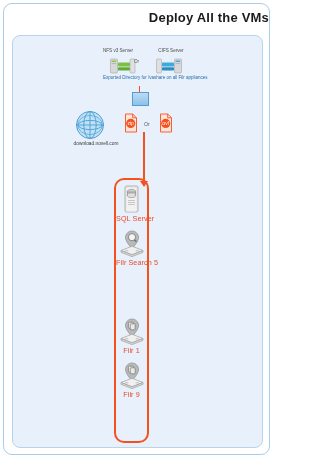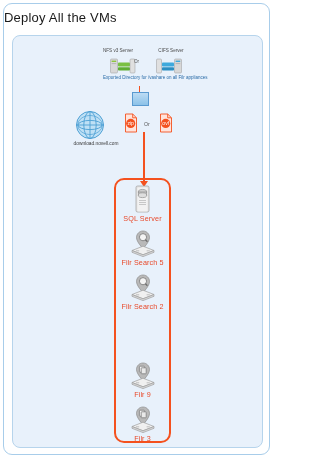--- a/index.html
+++ b/index.html
@@ -25,23 +25,23 @@
     border: 1px solid #a8cdea;
     border-radius: 9px;
     background: #ffffff;
   }
 
   #page-title {
     position: absolute;
     left: 0;
     top: 6px;
     width: 100%;
-    text-align: left;
+    text-align: right;
     font-size: 13px;
-    font-weight: normal;
+    font-weight: bold;
     color: #1a1a1a;
     letter-spacing: 0.2px;
   }
 
   
   #diagram-panel {
     position: absolute;
     left: 8px;
     top: 31px;
     width: 251px;
@@ -144,21 +144,21 @@
     border-left: 3px solid transparent;
     border-right: 3px solid transparent;
     border-top: 4.5px solid #f4511e;
   }
 
   
   #vm-stack {
     position: absolute;
     left: 101px;
     top: 142px;
-    width: 57px;
+    width: 35px;
     height: 265px;
     box-sizing: border-box;
     border: 2px solid #f4511e;
     border-radius: 10px;
     background: transparent;
   }
   .vm-node {
     position: absolute;
     left: 0;
     width: 100%;
@@ -280,61 +280,47 @@
             <line x1="17.4" y1="11.7" x2="19.4" y2="13.8" stroke="#6e6e6e" stroke-width="1.3"></line>
             <path d="M4 22.5 L15 18.2 L26 22.5 L15 26.8 Z" fill="#f0f0f0" stroke="#9e9e9e" stroke-width="0.7"></path>
             <path d="M4 22.5 L4 24.3 L15 28.6 L26 24.3 L26 22.5 L15 26.8 Z" fill="#d9d9d9" stroke="#9e9e9e" stroke-width="0.7"></path>
             <rect x="8" y="22.3" width="3.2" height="1" fill="#bdbdbd"></rect>
             <rect x="18.6" y="22.3" width="3.2" height="1" fill="#bdbdbd"></rect>
           </svg>
         </div>
         <div class="node-label">Filr Search 5</div>
       </div>
 
-      <div class="vm-node" style="top:92px">
+
+      <div class="vm-node" style="top:136px">
         <div class="vm-icon-wrap">
           <svg class="ico-center" width="30" height="30" viewBox="0 0 30 30">
             <path d="M15 3 c-3.6 0-6.5 2.9-6.5 6.5 c0 4.6 6.5 11 6.5 11 s6.5-6.4 6.5-11 C21.5 5.9 18.6 3 15 3 z" fill="#b9b9b9" stroke="#8d8d8d" stroke-width="0.7"></path>
-            <circle cx="15" cy="9.2" r="3.6" fill="#f4f4f4" stroke="#7d7d7d" stroke-width="0.9"></circle>
-            <line x1="17.4" y1="11.7" x2="19.4" y2="13.8" stroke="#6e6e6e" stroke-width="1.3"></line>
+            <rect x="11.4" y="6.2" width="5" height="6" rx="0.5" fill="#f4f4f4" stroke="#7d7d7d" stroke-width="0.8"></rect>
+            <rect x="13.2" y="7.8" width="5" height="6" rx="0.5" fill="#e9e9e9" stroke="#7d7d7d" stroke-width="0.8"></rect>
             <path d="M4 22.5 L15 18.2 L26 22.5 L15 26.8 Z" fill="#f0f0f0" stroke="#9e9e9e" stroke-width="0.7"></path>
             <path d="M4 22.5 L4 24.3 L15 28.6 L26 24.3 L26 22.5 L15 26.8 Z" fill="#d9d9d9" stroke="#9e9e9e" stroke-width="0.7"></path>
             <rect x="8" y="22.3" width="3.2" height="1" fill="#bdbdbd"></rect>
             <rect x="18.6" y="22.3" width="3.2" height="1" fill="#bdbdbd"></rect>
           </svg>
         </div>
-        <div class="node-label">Filr Search 2</div>
-      </div>
-
+        <div class="node-label">Filr 1</div>
+      </div>
 
       <div class="vm-node" style="top:180px">
         <div class="vm-icon-wrap">
           <svg class="ico-center" width="30" height="30" viewBox="0 0 30 30">
             <path d="M15 3 c-3.6 0-6.5 2.9-6.5 6.5 c0 4.6 6.5 11 6.5 11 s6.5-6.4 6.5-11 C21.5 5.9 18.6 3 15 3 z" fill="#b9b9b9" stroke="#8d8d8d" stroke-width="0.7"></path>
             <rect x="11.4" y="6.2" width="5" height="6" rx="0.5" fill="#f4f4f4" stroke="#7d7d7d" stroke-width="0.8"></rect>
             <rect x="13.2" y="7.8" width="5" height="6" rx="0.5" fill="#e9e9e9" stroke="#7d7d7d" stroke-width="0.8"></rect>
             <path d="M4 22.5 L15 18.2 L26 22.5 L15 26.8 Z" fill="#f0f0f0" stroke="#9e9e9e" stroke-width="0.7"></path>
             <path d="M4 22.5 L4 24.3 L15 28.6 L26 24.3 L26 22.5 L15 26.8 Z" fill="#d9d9d9" stroke="#9e9e9e" stroke-width="0.7"></path>
             <rect x="8" y="22.3" width="3.2" height="1" fill="#bdbdbd"></rect>
             <rect x="18.6" y="22.3" width="3.2" height="1" fill="#bdbdbd"></rect>
           </svg>
         </div>
         <div class="node-label">Filr 9</div>
       </div>
 
-      <div class="vm-node" style="top:224px">
-        <div class="vm-icon-wrap">
-          <svg class="ico-center" width="30" height="30" viewBox="0 0 30 30">
-            <path d="M15 3 c-3.6 0-6.5 2.9-6.5 6.5 c0 4.6 6.5 11 6.5 11 s6.5-6.4 6.5-11 C21.5 5.9 18.6 3 15 3 z" fill="#b9b9b9" stroke="#8d8d8d" stroke-width="0.7"></path>
-            <rect x="11.4" y="6.2" width="5" height="6" rx="0.5" fill="#f4f4f4" stroke="#7d7d7d" stroke-width="0.8"></rect>
-            <rect x="13.2" y="7.8" width="5" height="6" rx="0.5" fill="#e9e9e9" stroke="#7d7d7d" stroke-width="0.8"></rect>
-            <path d="M4 22.5 L15 18.2 L26 22.5 L15 26.8 Z" fill="#f0f0f0" stroke="#9e9e9e" stroke-width="0.7"></path>
-            <path d="M4 22.5 L4 24.3 L15 28.6 L26 24.3 L26 22.5 L15 26.8 Z" fill="#d9d9d9" stroke="#9e9e9e" stroke-width="0.7"></path>
-            <rect x="8" y="22.3" width="3.2" height="1" fill="#bdbdbd"></rect>
-            <rect x="18.6" y="22.3" width="3.2" height="1" fill="#bdbdbd"></rect>
-          </svg>
-        </div>
-        <div class="node-label">Filr 3</div>
-      </div>
 
     </div>
   </div>
 </div>
 
 </body></html>

